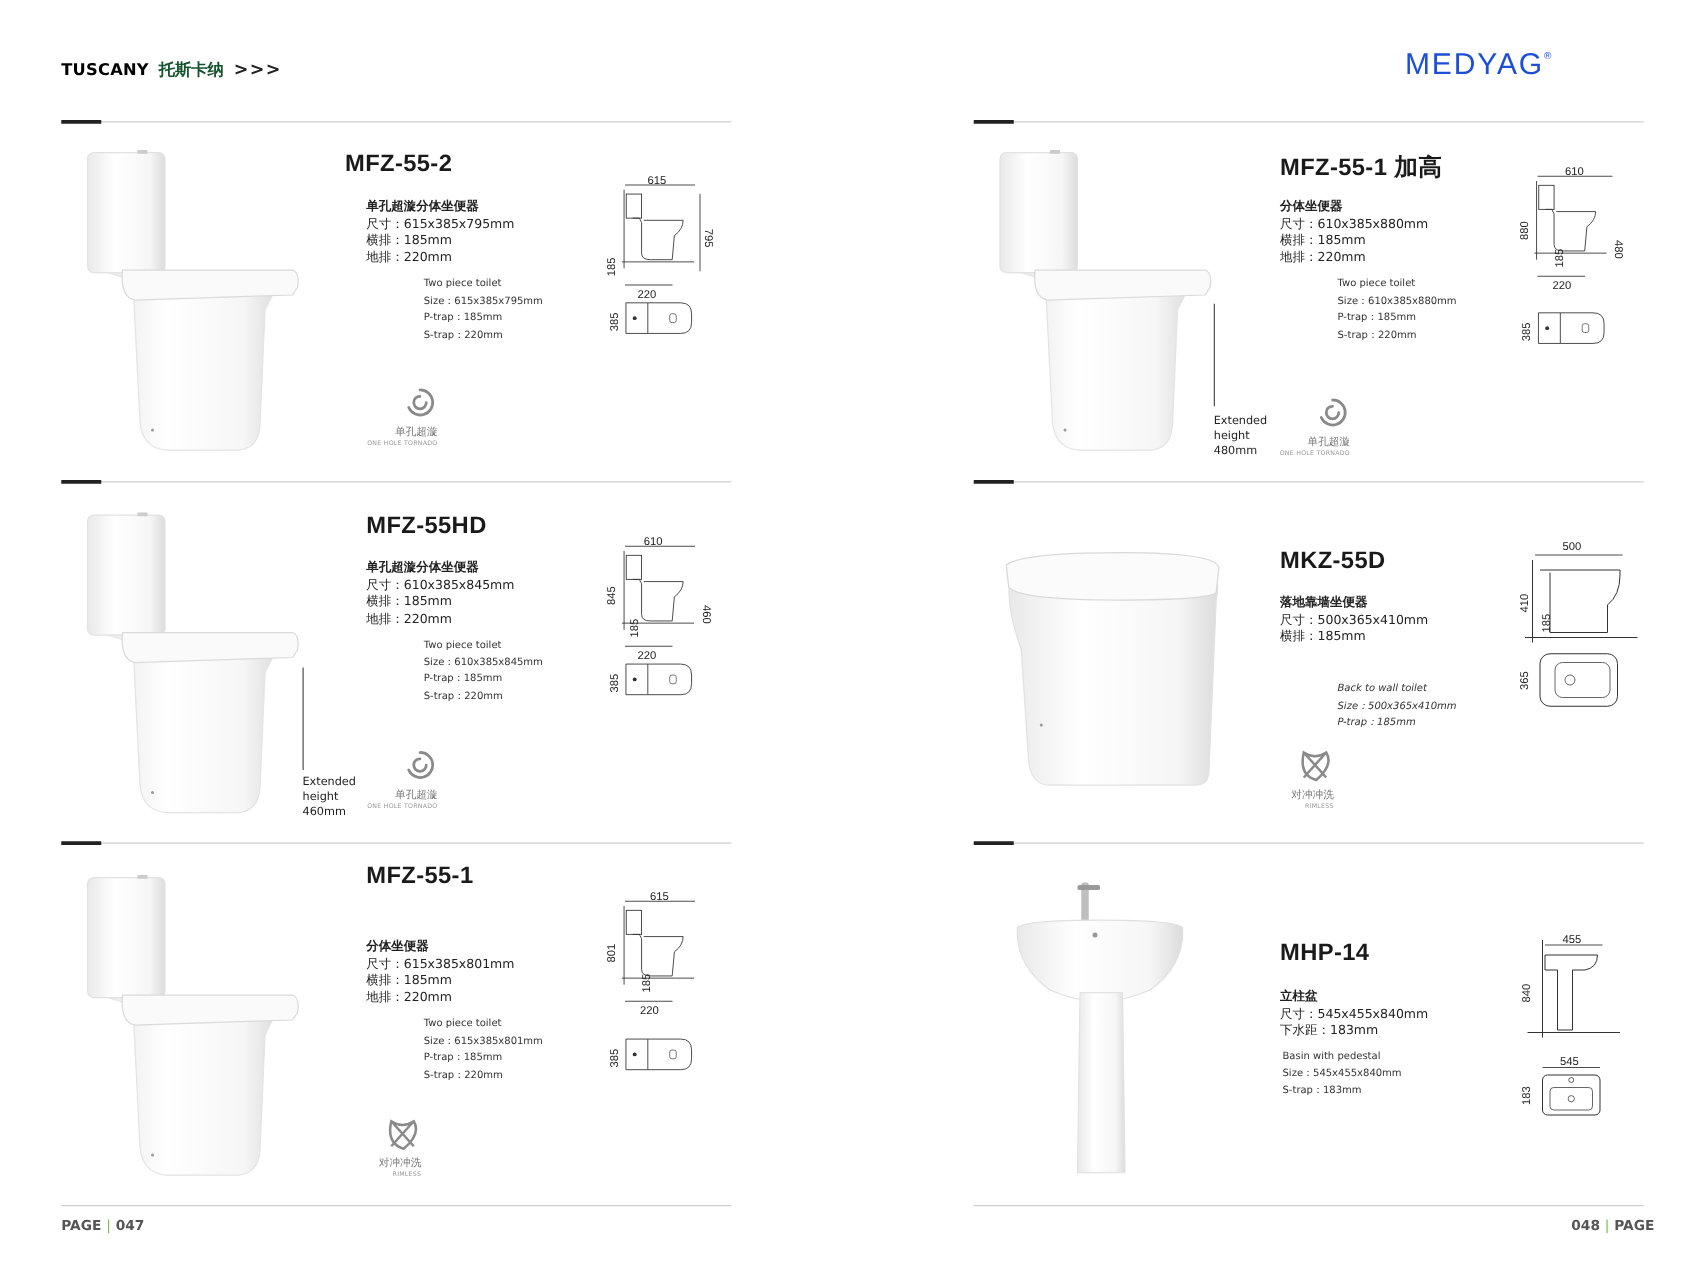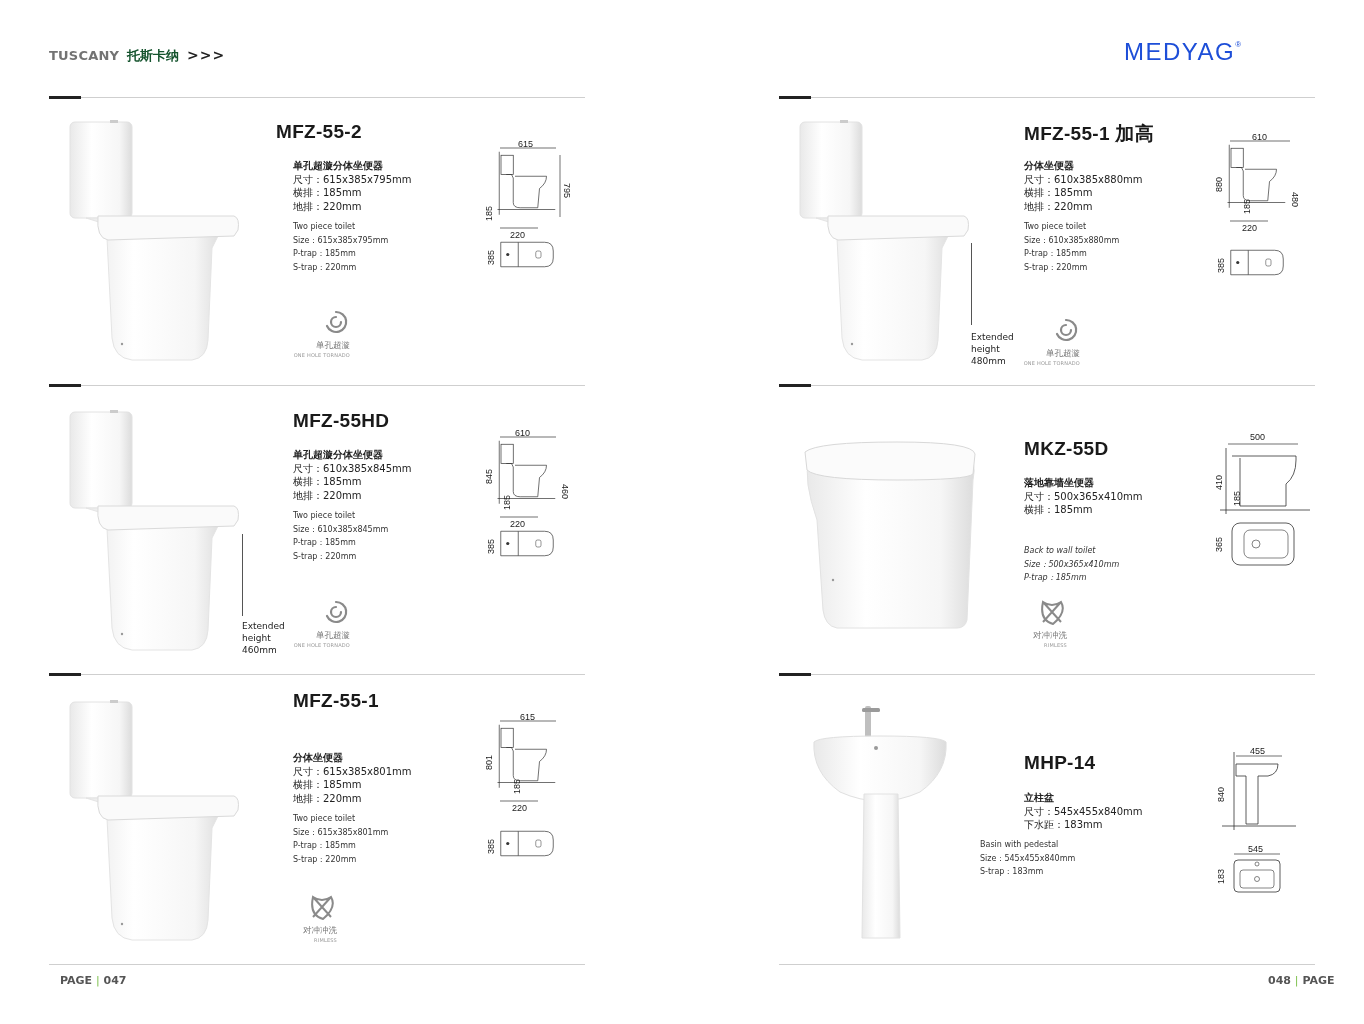--- a/index.html
+++ b/index.html
@@ -1,44 +1,44 @@
 <!DOCTYPE html>
 <html><head>
 <meta charset="utf-8">
 <style>
   * { box-sizing: border-box; margin: 0; padding: 0; }
   html, body { width: 1364px; height: 1024px; background: #ffffff; overflow: hidden; }
   body { position: relative; font-family: "DejaVu Sans", "Liberation Sans", sans-serif; color: #222; }
 
   .header-left { position: absolute; left: 49px; top: 47px; display: flex; align-items: baseline; gap: 8px; }
-  .brand-series { color: #737373; font-weight: bold; font-size: 13px; letter-spacing: 0.2px; }
+  .brand-series { color: #000000; font-weight: bold; font-size: 13px; letter-spacing: 0.2px; }
   .brand-series-cn { color: #14532d; font-weight: bold; font-size: 13px; }
   .brand-arrows { color: #222; font-weight: bold; font-size: 14px; letter-spacing: 1px; }
 
   .logo { position: absolute; left: 1124px; top: 38px; font-family: "Liberation Sans", sans-serif; font-size: 24px; color: #1d4ed8; letter-spacing: 1.5px; }
   .logo sup { font-size: 8px; vertical-align: top; position: relative; top: 2px; }
 
   .divider { position: absolute; height: 1px; background: #cfcfcf; }
   .divider .accent { position: absolute; left: 0; top: -1px; width: 32px; height: 3px; background: #222; }
 
   .product-photo { position: absolute; }
   .product-title { position: absolute; font-family: "Liberation Sans", sans-serif; font-weight: bold; font-size: 19px; color: #1a1a1a; letter-spacing: 0.3px; }
   .spec-cn { position: absolute; font-size: 10px; line-height: 13.5px; color: #222; }
   .spec-cn .first { font-weight: bold; }
-  .spec-en { position: absolute; font-size: 8px; line-height: 13.5px; color: #333; }
+  .spec-en { position: absolute; font-size: 8px; line-height: 13.5px; color: #333; margin-left: 46px; }
 
   .drawing { position: absolute; }
   .badge { position: absolute; text-align: right; }
   .badge .cn { font-size: 8.5px; color: #777; }
   .badge .en { font-size: 5px; color: #999; letter-spacing: 0.2px; }
 
   .ext-height { position: absolute; font-size: 9px; line-height: 12px; color: #222; }
   .ext-line { position: absolute; width: 1px; background: #555; }
 
-  .footer { position: absolute; top: 974px; font-size: 11px; color: #555; font-weight: bold; margin-left: 11px; }
+  .footer { position: absolute; top: 974px; font-size: 11px; color: #555; font-weight: bold; }
   .footer .sep { color: #7bbf4a; font-weight: normal; }
 </style>
 </head>
 <body>
 
 <div class="header-left">
   <span class="brand-series">TUSCANY</span>
   <span class="brand-series-cn">托斯卡纳</span>
   <span class="brand-arrows">&gt;&gt;&gt;</span>
 </div>

